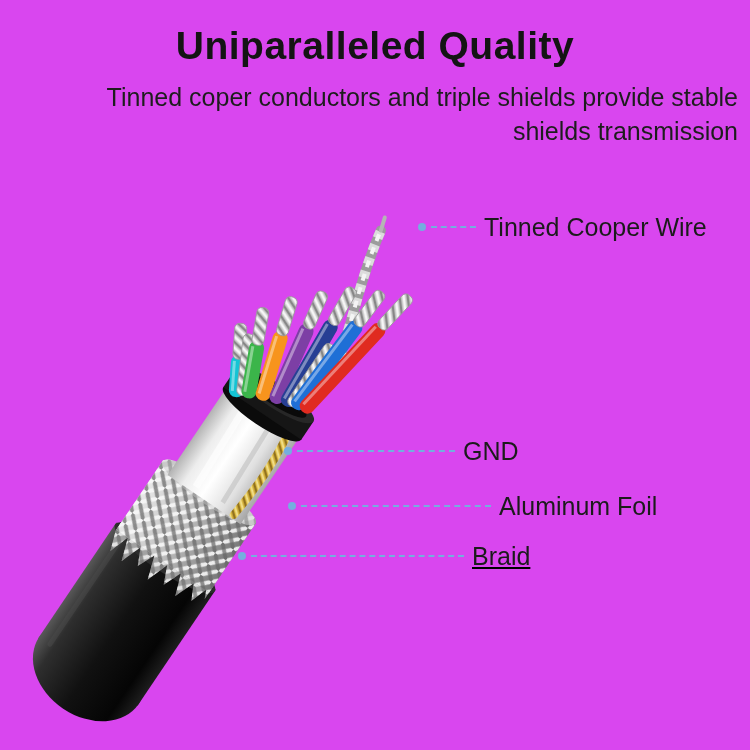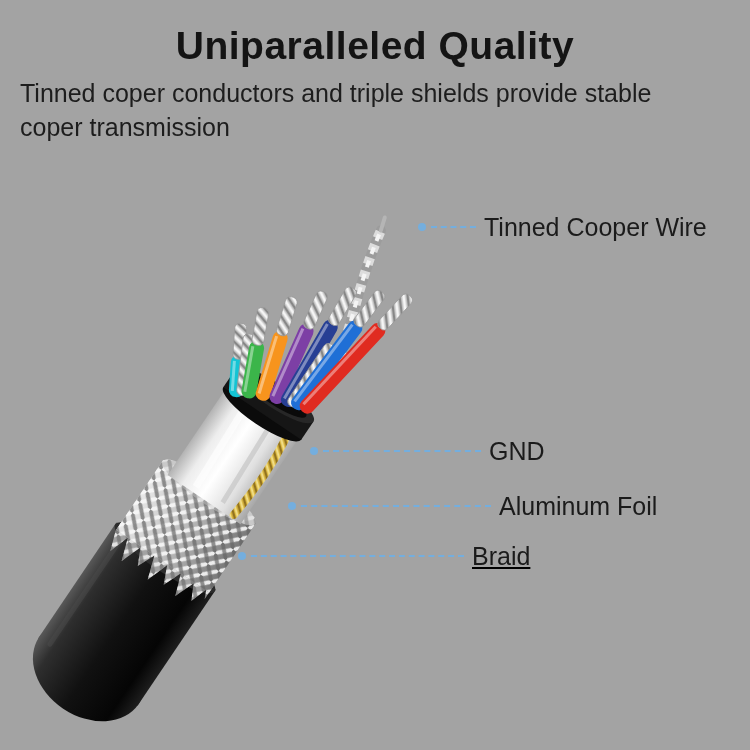--- a/index.html
+++ b/index.html
@@ -1,38 +1,37 @@
 <!DOCTYPE html>
 <html style="--callout: #74aede;"><head>
 <meta charset="utf-8">
 <style>
   html, body { margin: 0; padding: 0; background: #ffffff; }
   .page {
     position: relative;
     width: 750px;
     height: 750px;
-    background: #a3a3a3;
+    background: #d946ef;
     overflow: hidden;
     font-family: "Liberation Sans", sans-serif;
   }
   .page-title {
     margin: 24px 0 8px 0;
     text-align: center;
     font-size: 39px;
     font-weight: bold;
     color: #141414;
     letter-spacing: 0.5px;
   }
   .page-subtitle {
-    margin: 0;
-    text-align: left;
+    margin: 12px;
+    text-align: right;
     font-size: 25px;
     line-height: 34px;
     color: #1d1d1d;
-    padding-left: 20px;
   }
   .cable-svg {
     position: absolute;
     left: 0; top: 0;
     width: 750px; height: 750px;
   }
   .callout {
     position: absolute;
     height: 28px;
     display: flex;
@@ -57,21 +56,21 @@
     color: #1b1b1b;
   }
 </style>
 </head>
 <body>
 
 <div class="page">
 
   <h1 class="page-title">Uniparalleled Quality</h1>
   <p class="page-subtitle"><span>Tinned coper conductors and triple shields provide stable</span><br>
-  <span>coper transmission</span></p>
+  <span>shields transmission</span></p>
 
   <svg class="cable-svg" width="750" height="750" viewBox="0 0 750 750" xmlns="http://www.w3.org/2000/svg">
     <defs>
       <linearGradient id="jacketGrad" x1="0" y1="0" x2="1" y2="0">
         <stop offset="0" stop-color="#585858"></stop>
         <stop offset="0.15" stop-color="#2e2e2e"></stop>
         <stop offset="0.5" stop-color="#111111"></stop>
         <stop offset="0.85" stop-color="#050505"></stop>
         <stop offset="1" stop-color="#1e1e1e"></stop>
       </linearGradient>
@@ -189,21 +188,21 @@
       </g>
     </g>
   </svg>
 
   <div class="callout" style="left:418px; top:213px;">
     <span class="dot"></span>
     <span class="dash" style="width:45px"></span>
     <span class="label">Tinned Cooper Wire</span>
   </div>
 
-  <div class="callout" style="left:310px; top:437px;">
+  <div class="callout" style="left:284px; top:437px;">
     <span class="dot"></span>
     <span class="dash" style="width:158px"></span>
     <span class="label">GND</span>
   </div>
 
   <div class="callout" style="left:288px; top:492px;">
     <span class="dot"></span>
     <span class="dash" style="width:190px"></span>
     <span class="label">Aluminum Foil</span>
   </div>

